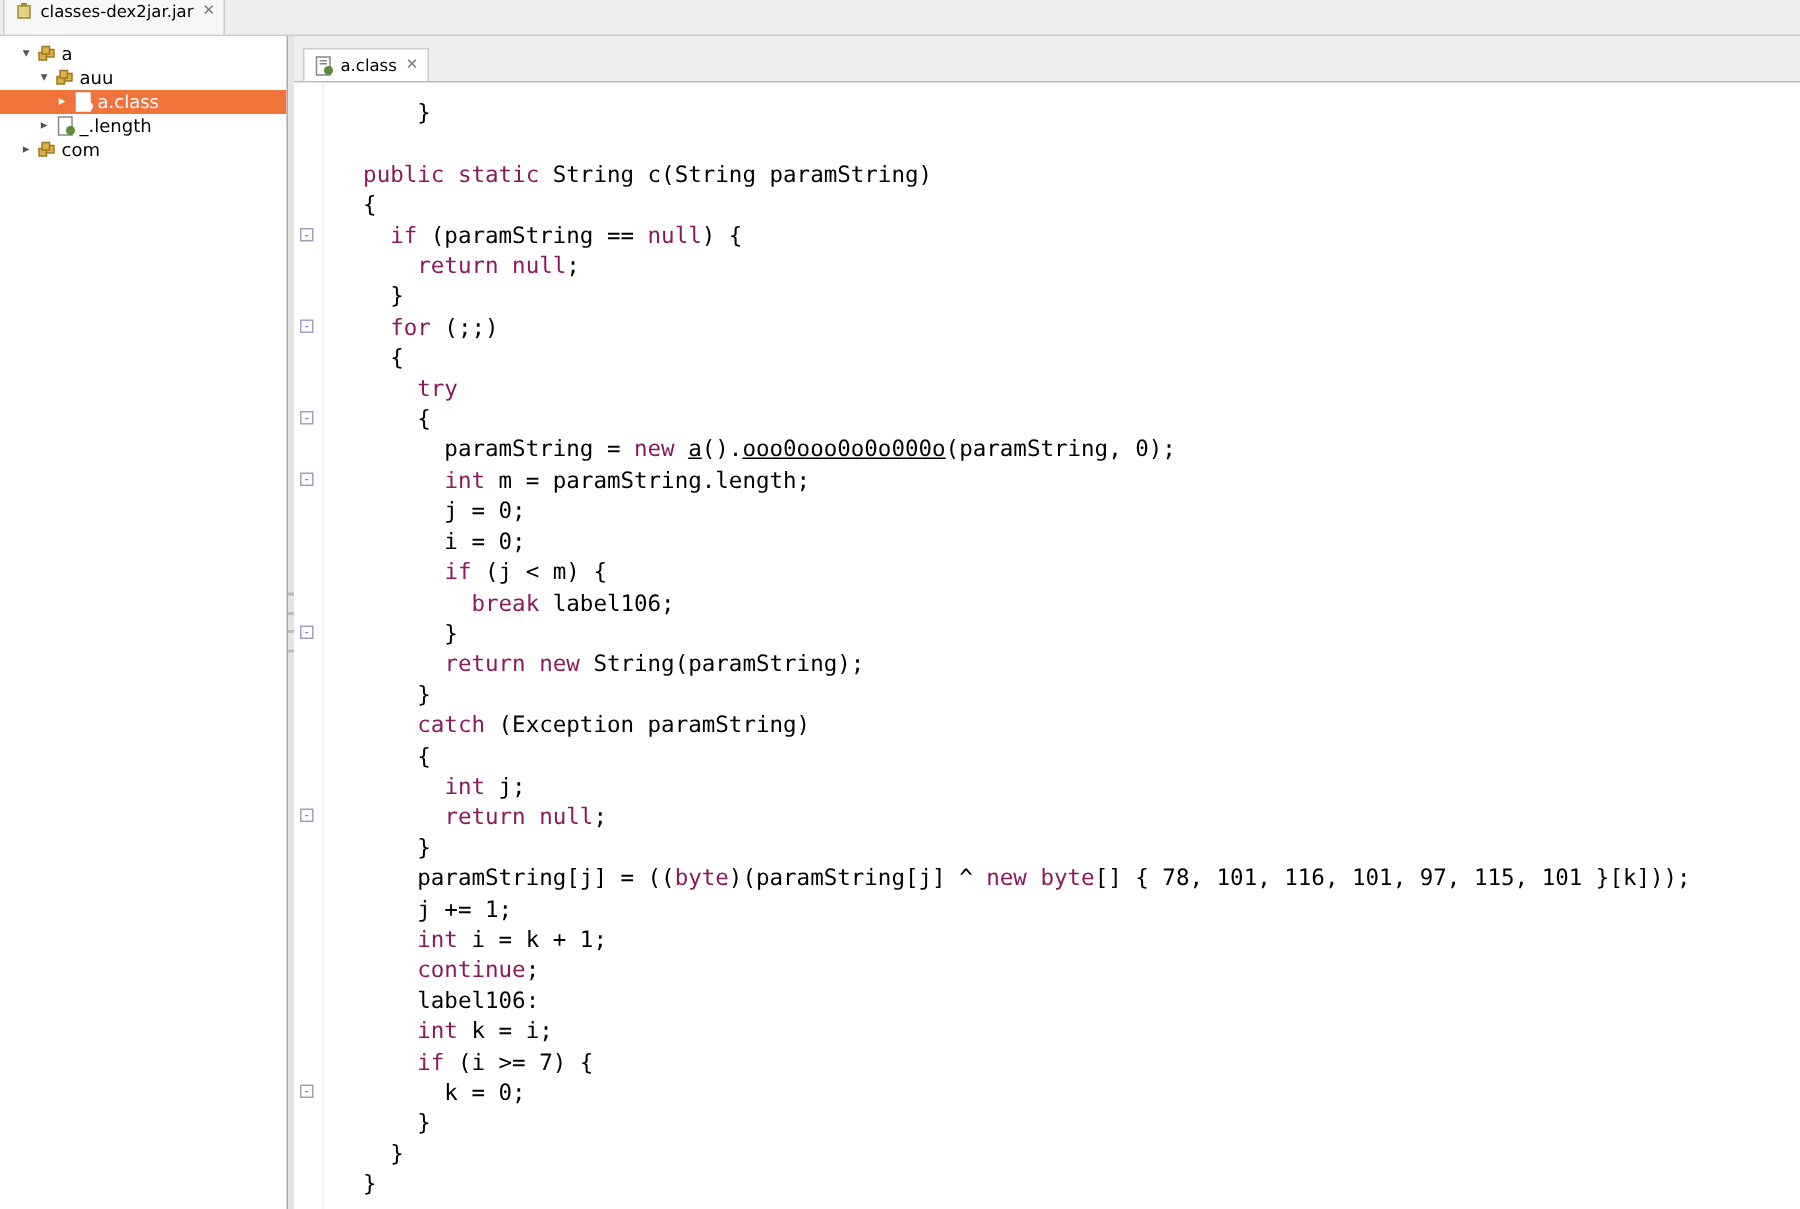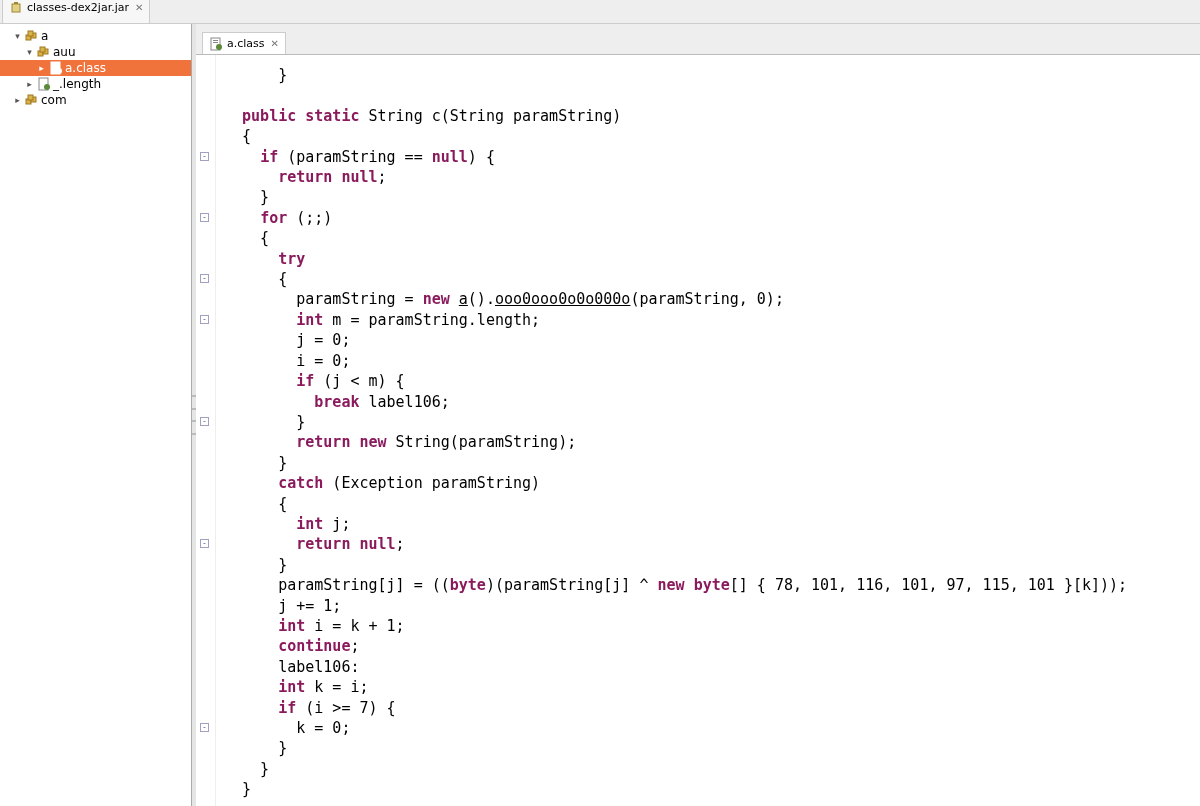--- a/index.html
+++ b/index.html
@@ -140,21 +140,21 @@
   flex: 1;
   font-family: "DejaVu Sans Mono", "Courier New", monospace;
   font-size: 15px;
   line-height: 20.4px;
   padding-top: 10px;
   padding-left: 8px;
   white-space: pre;
   color: #000;
   overflow: hidden;
 }
-.kw { color: #8a1a5c; font-weight: bold; }
+.kw { color: #8a1a5c; font-weight: normal; }
 .tlink { text-decoration: underline; color: #000; }
 .sash {
   width: 4px;
   background: #e5e5e5;
   display: flex;
   align-items: center;
   justify-content: center;
   cursor: col-resize;
 }
 .sash-grip {

